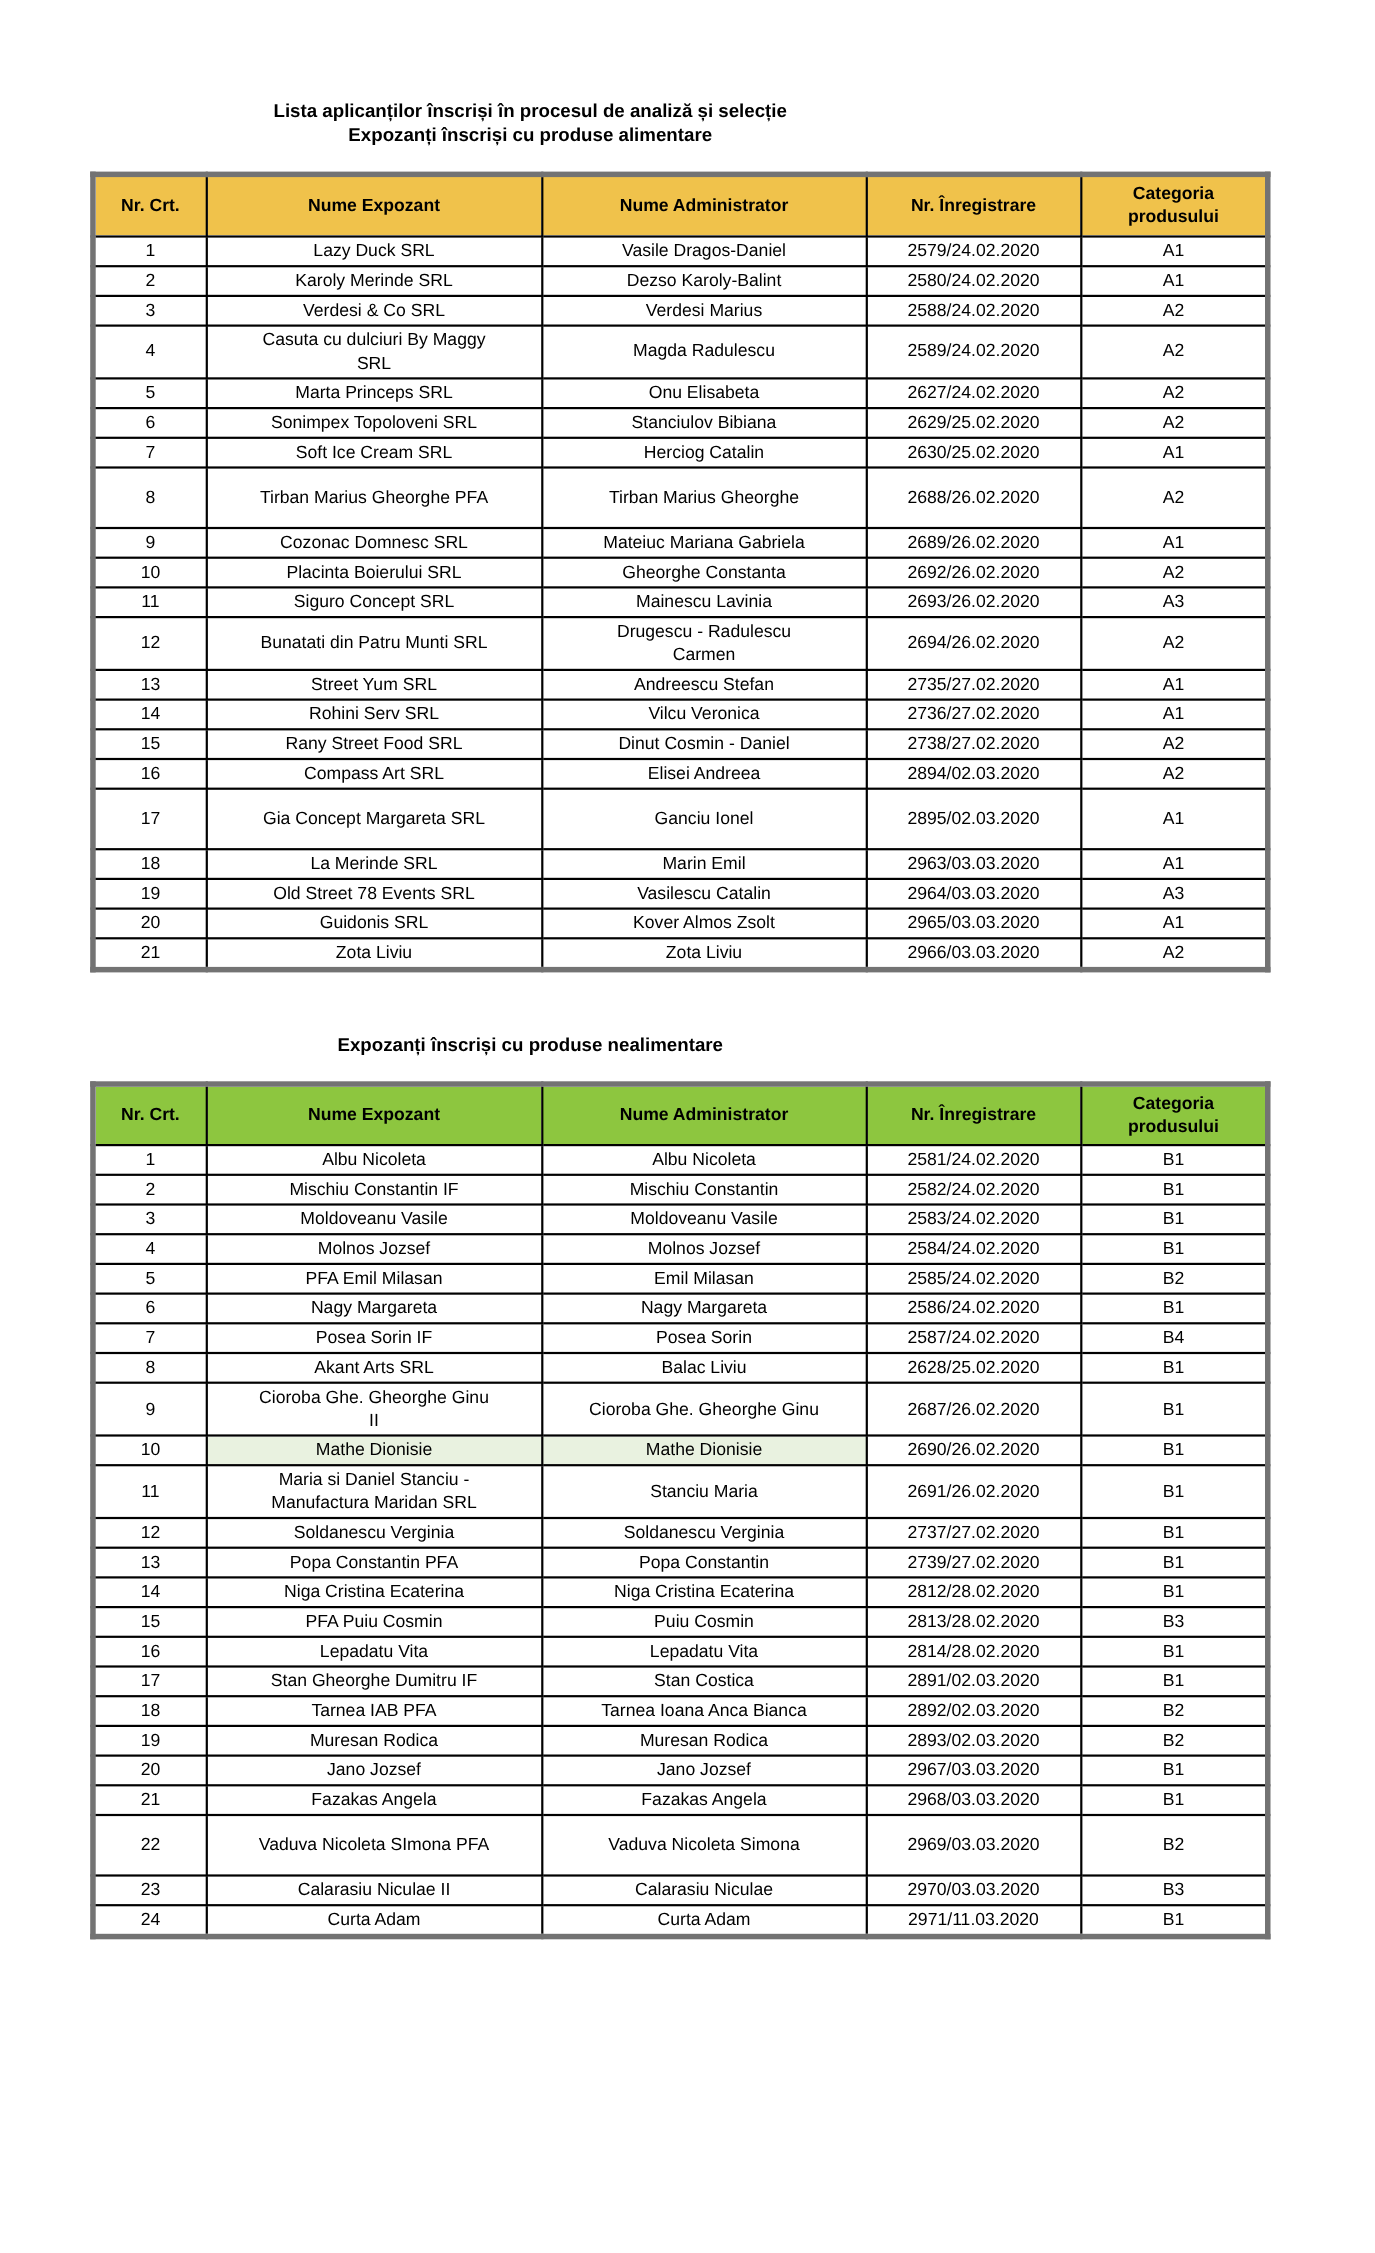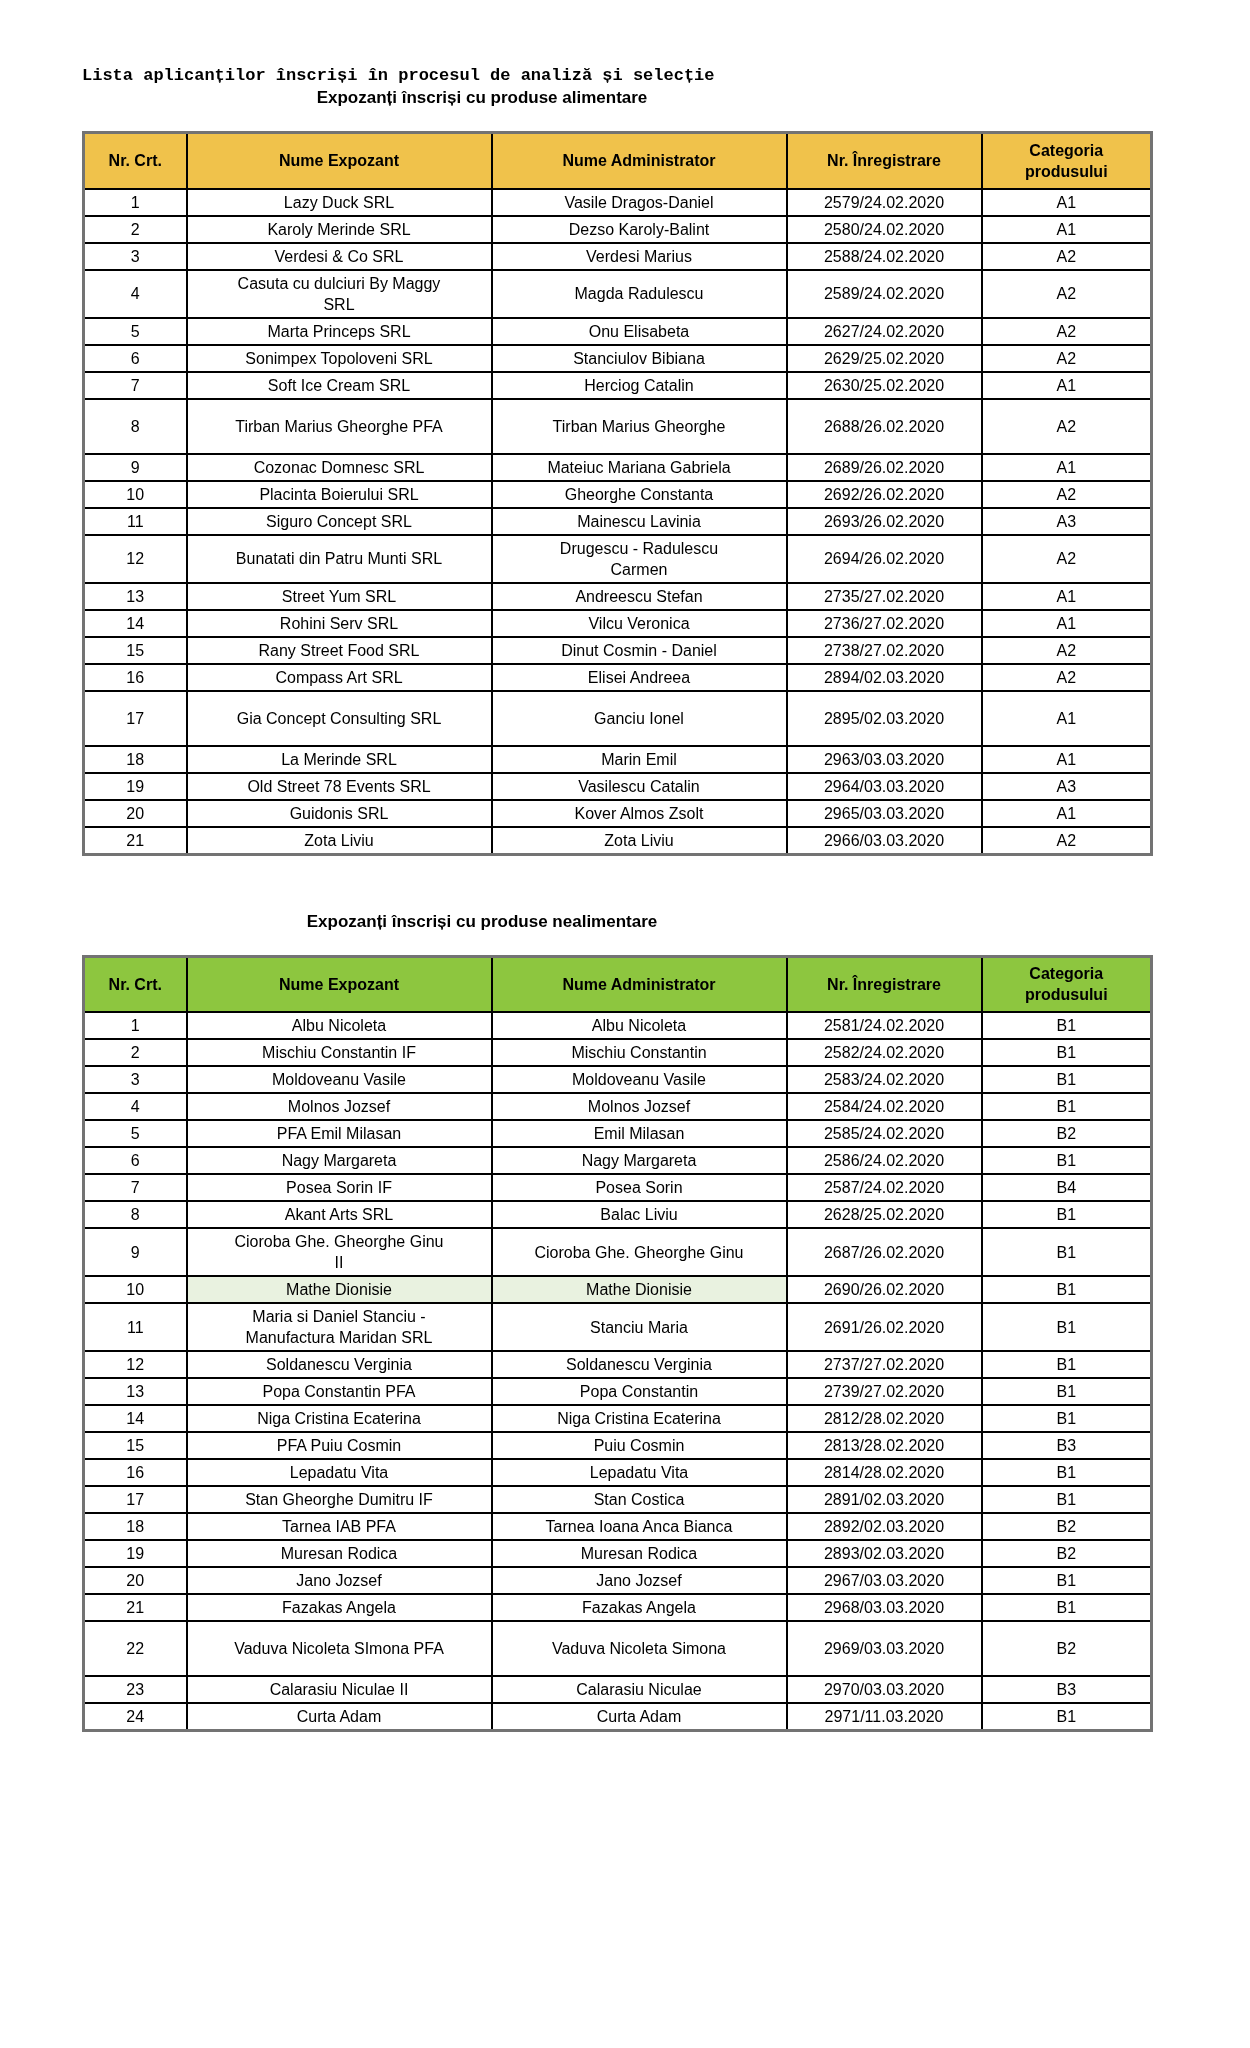--- a/index.html
+++ b/index.html
@@ -10,41 +10,40 @@
     font-family: "Liberation Sans", "DejaVu Sans", sans-serif;
     color: #000;
   }
   .content {
     width: 1068px;
     margin-left: 82px;
   }
   .title-block {
     width: 800px;
     margin-left: 0;
-    padding-top: 64px;
-    text-align: left;
+    padding-top: 89px;
+    text-align: center;
     font-weight: bold;
     font-size: 17px;
     line-height: 24px;
-    font-family: Liberation Mono, monospace;
   }
   .section-title {
     width: 800px;
     text-align: center;
     font-weight: bold;
     font-size: 17px;
   }
   .section-title.first { }
   .section-title.second { margin-top: 56px; }
   table.data-table {
     margin-top: 23px;
     border-collapse: collapse;
     table-layout: fixed;
     width: 1068px;
-    border: 3px solid #737373;
+    border: 5px solid #737373;
   }
   table.data-table th,
   table.data-table td {
     border: 2px solid #000;
     text-align: center;
     vertical-align: middle;
     font-size: 16px;
     line-height: 21px;
     padding: 2px 4px;
     white-space: pre-line;
@@ -200,21 +199,21 @@
           </tr>
           <tr>
             <td>16</td>
             <td>Compass Art SRL</td>
             <td>Elisei Andreea</td>
             <td>2894/02.03.2020</td>
             <td>A2</td>
           </tr>
           <tr class="tall">
             <td>17</td>
-            <td>Gia Concept Consulting SRL</td>
+            <td>Gia Concept Margareta SRL</td>
             <td>Ganciu Ionel</td>
             <td>2895/02.03.2020</td>
             <td>A1</td>
           </tr>
           <tr>
             <td>18</td>
             <td>La Merinde SRL</td>
             <td>Marin Emil</td>
             <td>2963/03.03.2020</td>
             <td>A1</td>

